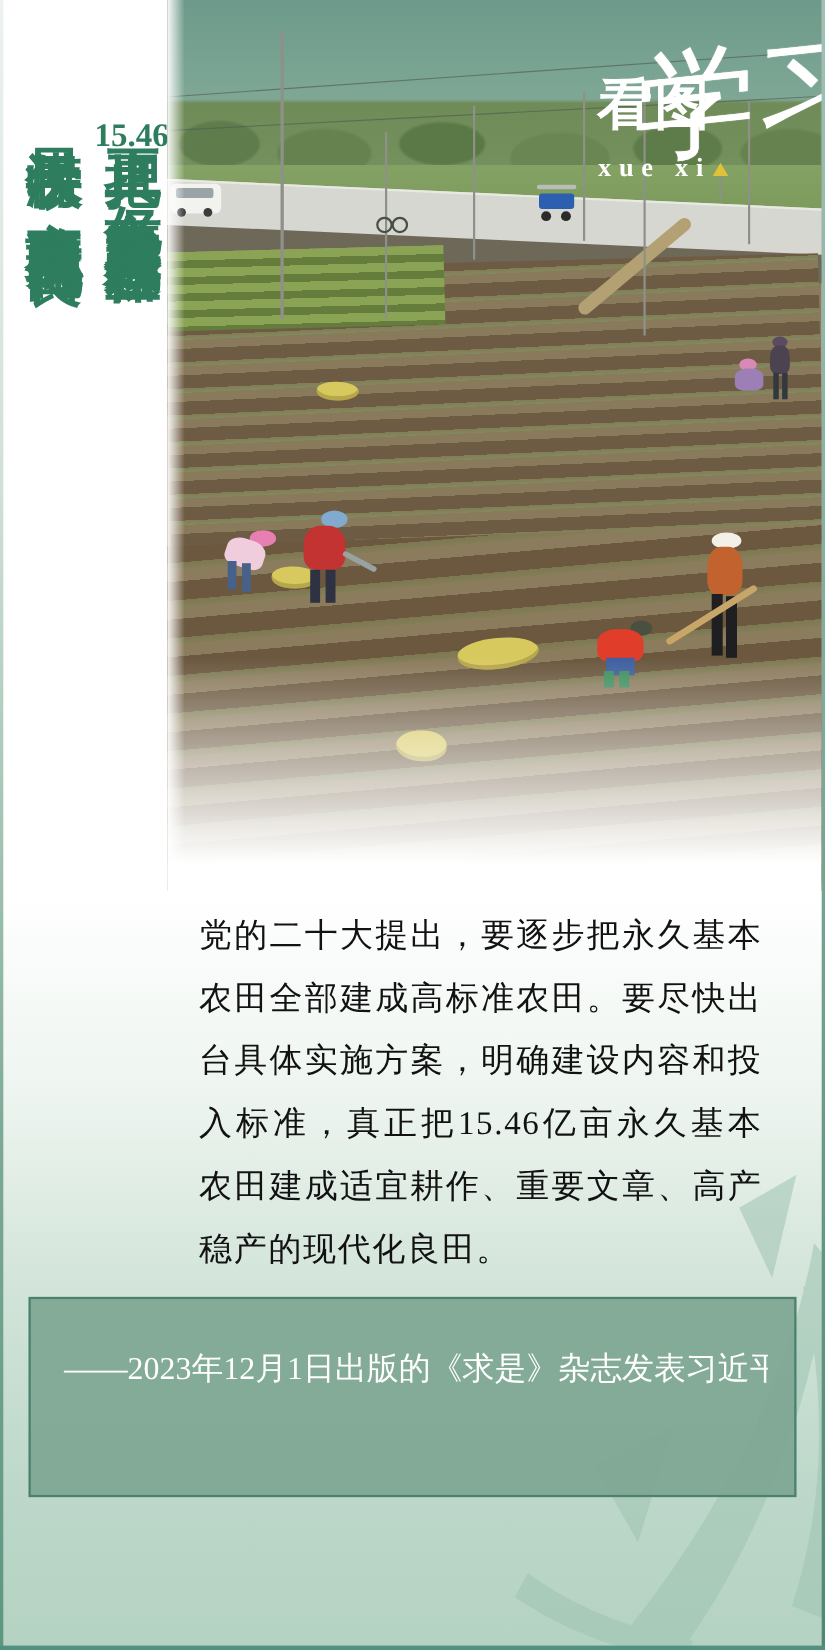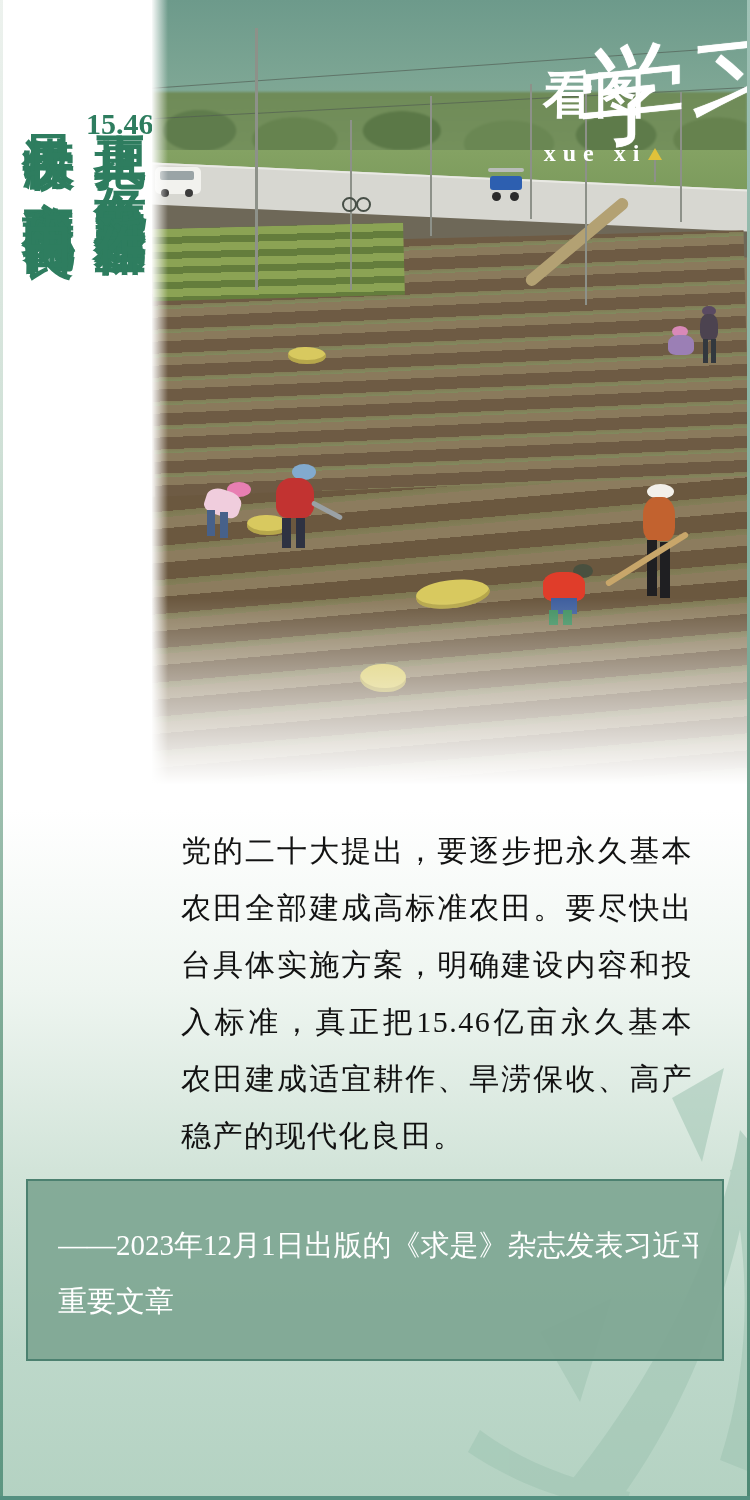--- a/index.html
+++ b/index.html
@@ -191,34 +191,33 @@
     </div>
   </div>
 
   <div class="vcol vcol1" style="color:#2e7d5f;">
     <span>真正把</span><span class="num">15.46</span><span>亿亩永久基本农田建成适宜耕作</span>
   </div>
   <div class="vcol vcol2" style="color:#2e7d5f;">
     <span>旱涝保收　高产稳产的现代化良田</span>
   </div>
 
-  <div class="article">党的二十大提出，要逐步把永久基本农田全部建成高标准农田。要尽快出台具体实施方案，明确建设内容和投入标准，真正把15.46亿亩永久基本农田建成适宜耕作、旱涝保收、高产稳产的现代化良田。</div>
+  <div class="article">党的二十大提出，要逐步把永久基本农田全部建成高标准农田。要尽快出台具体实施方案，明确建设内容和投入标准，真正把15.46亿亩永久基本农田建成适宜耕作、重要文章、高产稳产的现代化良田。</div>
 
   <svg class="watermark" width="330" height="460" viewBox="0 0 330 460">
     <g fill="#9fc4b2" opacity="0.55">
       <path d="M320,90 C300,205 240,330 150,442 L200,460 C278,352 320,222 335,108 Z"></path>
       <path d="M120,292 L192,258 L160,362 Z"></path>
       <path d="M252,58 L304,28 L282,122 Z"></path>
       <path d="M310,130 C330,225 332,320 300,420 L330,432 L330,128 Z"></path>
       <path d="M60,390 C100,420 150,440 210,452 L205,470 C140,462 90,440 48,412 Z"></path>
     </g>
   </svg>
 
   <div class="quote-box">
     <div class="line">——2023年12月1日出版的《求是》杂志发表习近平的</div>
-    <div class="line">重要文章</div>
   </div>
 
 
   <div class="edge left" style="background:linear-gradient(180deg,#edf2ee 0%,#cfe0d6 30%,#7aa893 70%,#5d9681 100%);"></div>
   <div class="edge right"></div>
   <div class="edge bottom"></div>
 </div>
 
 </body></html>

